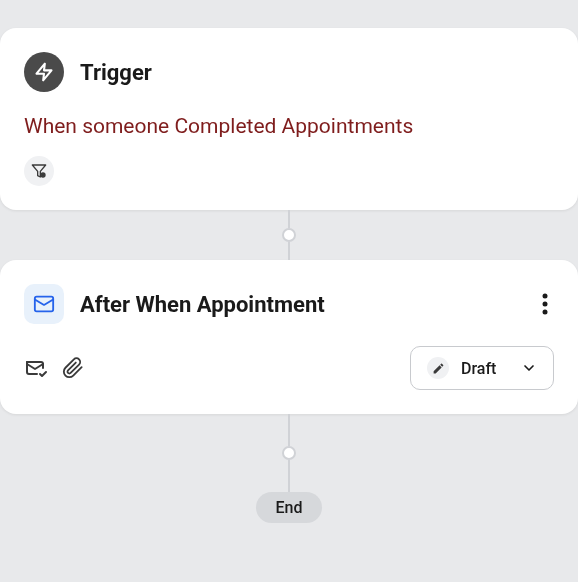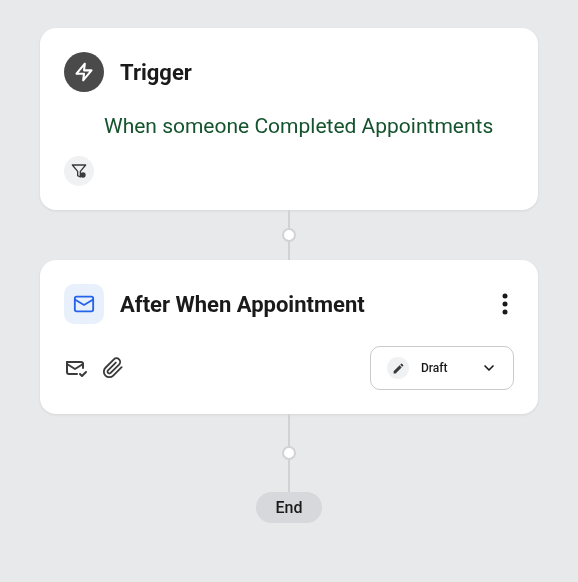--- a/index.html
+++ b/index.html
@@ -13,21 +13,21 @@
       width: 578px;
       height: 582px;
       display: flex;
       flex-direction: column;
       align-items: center;
       padding-top: 28px;
     }
     .card {
       background: #ffffff;
       border-radius: 16px;
-      width: 498px;
+      width: 578px;
       padding: 24px;
       box-shadow: 0 1px 3px rgba(0,0,0,0.08);
     }
     .card-header {
       display: flex;
       align-items: center;
       gap: 16px;
       margin-bottom: 22px;
     }
     .icon-circle {
@@ -53,23 +53,22 @@
       flex-shrink: 0;
     }
     .card-title {
       font-size: 22px;
       font-weight: 700;
       color: #1a1a1a;
       flex: 1;
     }
     .card-body {
       font-size: 21px;
-      color: #14532d;
+      color: #7f1d1d;
       margin-bottom: 18px;
-      margin-left: 40px;
     }
     .card-footer {
       display: flex;
       align-items: center;
       justify-content: space-between;
     }
     .footer-icons {
       display: flex;
       gap: 14px;
       align-items: center;
@@ -130,21 +129,21 @@
     .status-icon {
       width: 22px;
       height: 22px;
       border-radius: 50%;
       background: #f0f1f3;
       display: flex;
       align-items: center;
       justify-content: center;
     }
     .status-label {
-      font-size: 12px;
+      font-size: 16px;
       font-weight: 500;
       color: #1a1a1a;
       min-width: 48px;
     }
     .end-pill {
       background: #d6d8db;
       border-radius: 999px;
       padding: 6px 20px;
       font-size: 16px;
       font-weight: 500;

